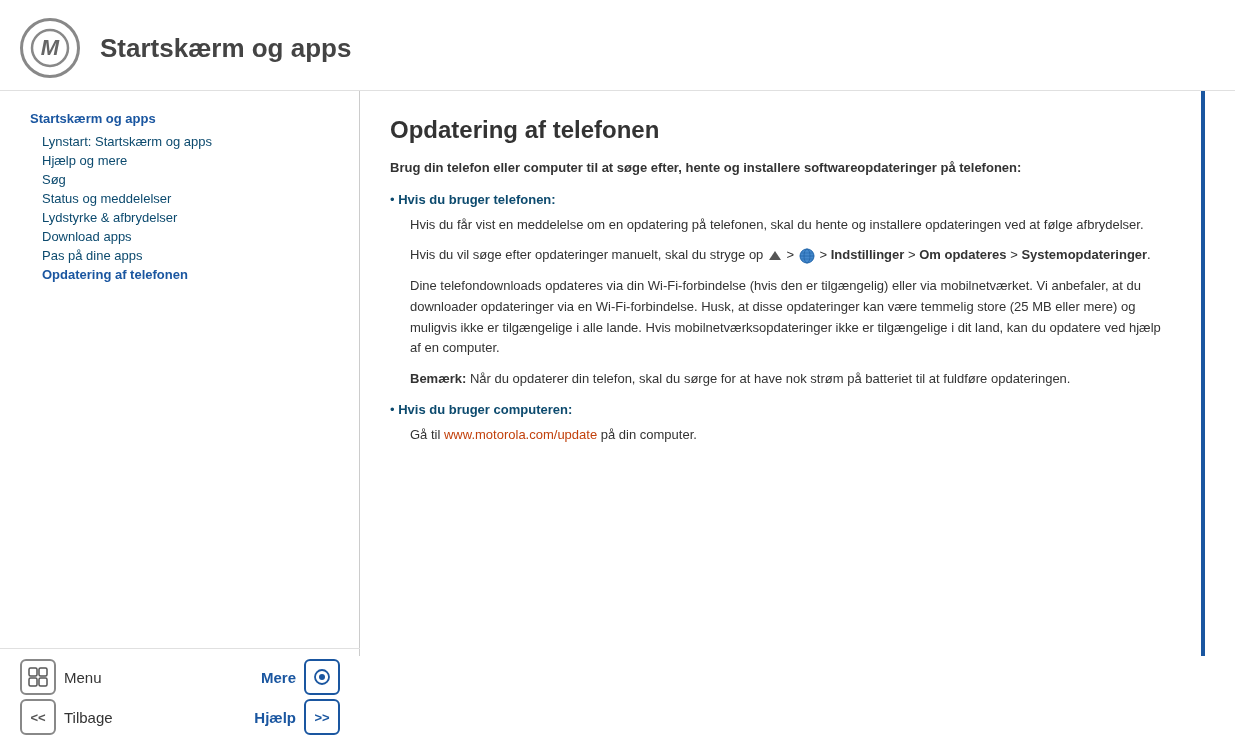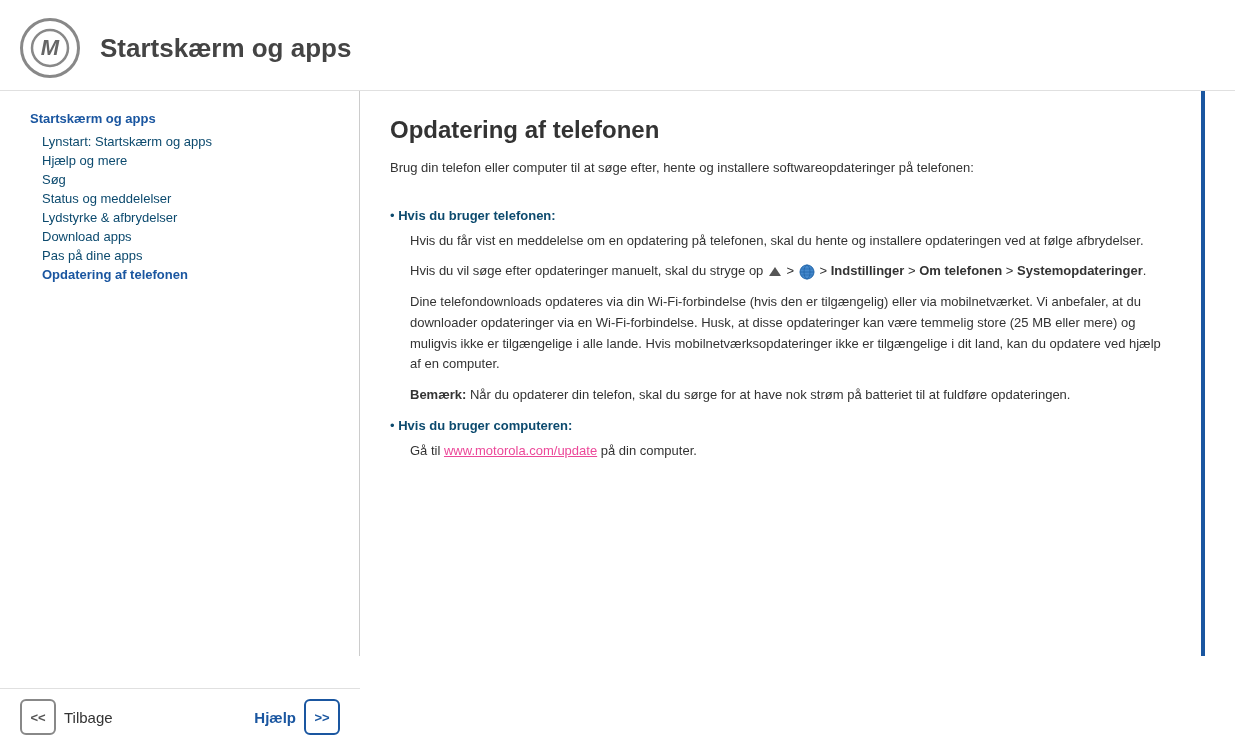--- a/index.html
+++ b/index.html
@@ -84,22 +84,23 @@
     }
     .content-title {
       font-size: 24px;
       font-weight: bold;
       color: #333;
       margin-bottom: 14px;
     }
     .content-intro {
       font-size: 13px;
       color: #333;
-      margin-bottom: 30px;
+      margin-bottom: 14px;
       line-height: 1.5;
+      font-weight: bold;
     }
     .bullet-section {
       margin-bottom: 12px;
     }
     .bullet-header {
       font-size: 13px;
       color: #0c4a6e;
       margin-bottom: 8px;
     }
     .bullet-header::before {
@@ -120,22 +121,21 @@
       font-size: 13px;
     }
     .note-text {
       font-size: 13px;
       line-height: 1.6;
     }
     .note-text strong {
       font-weight: bold;
     }
     .link {
-      color: #ec4899;
-      text-decoration: underline;
+      color: #c2410c;
     }
 
     
     .footer {
       position: absolute;
       bottom: 0;
       left: 0;
       width: 360px;
       padding: 10px 20px 10px 20px;
       border-top: 1px solid #e0e0e0;
@@ -227,21 +227,21 @@
           <span>Hvis du vil søge efter opdateringer manuelt, skal du stryge op </span>
           <span style="display:inline-block;width:0;height:0;border-left:6px solid transparent;border-right:6px solid transparent;border-bottom:9px solid #555;vertical-align:middle;margin:0 2px;"></span>
           <span> &gt; </span>
           <svg width="16" height="16" viewBox="0 0 16 16" style="vertical-align:middle;margin:0 1px;">
             <circle cx="8" cy="8" r="7" fill="#4488cc" stroke="#2266aa" stroke-width="1"></circle>
             <ellipse cx="8" cy="8" rx="3" ry="7" fill="none" stroke="#2266aa" stroke-width="0.8"></ellipse>
             <line x1="1" y1="8" x2="15" y2="8" stroke="#2266aa" stroke-width="0.8"></line>
             <line x1="2" y1="5" x2="14" y2="5" stroke="#2266aa" stroke-width="0.6"></line>
             <line x1="2" y1="11" x2="14" y2="11" stroke="#2266aa" stroke-width="0.6"></line>
           </svg>
-          <span> &gt; </span><strong>Indstillinger</strong><span> &gt; </span><strong>Om telefonen</strong><span> &gt; </span><strong>Systemopdateringer</strong><span>.</span>
+          <span> &gt; </span><strong>Indstillinger</strong><span> &gt; </span><strong>Om opdateres</strong><span> &gt; </span><strong>Systemopdateringer</strong><span>.</span>
         </p>
         <p class="paragraph">Dine telefondownloads opdateres via din Wi-Fi-forbindelse (hvis den er tilgængelig) eller via mobilnetværket. Vi anbefaler, at du downloader opdateringer via en Wi-Fi-forbindelse. Husk, at disse opdateringer kan være temmelig store (25 MB eller mere) og muligvis ikke er tilgængelige i alle lande. Hvis mobilnetværksopdateringer ikke er tilgængelige i dit land, kan du opdatere ved hjælp af en computer.</p>
         <p class="paragraph note-text">
           <strong>Bemærk:</strong><span> Når du opdaterer din telefon, skal du sørge for at have nok strøm på batteriet til at fuldføre opdateringen.</span>
         </p>
       </div>
     </div>
 
     <div class="bullet-section">
       <p class="bullet-header">
@@ -255,20 +255,42 @@
     </div>
   </div>
 
   <div class="right-margin"></div>
 </div>
 
 <div class="footer">
   <div class="footer-row">
     <div class="footer-btn">
       <div class="nav-icon">
+        <svg width="22" height="22" viewBox="0 0 22 22">
+          <rect x="2" y="2" width="8" height="8" rx="1.5" fill="none" stroke="#555" stroke-width="1.5"></rect>
+          <rect x="12" y="2" width="8" height="8" rx="1.5" fill="none" stroke="#555" stroke-width="1.5"></rect>
+          <rect x="2" y="12" width="8" height="8" rx="1.5" fill="none" stroke="#555" stroke-width="1.5"></rect>
+          <rect x="12" y="12" width="8" height="8" rx="1.5" fill="none" stroke="#555" stroke-width="1.5"></rect>
+        </svg>
+      </div>
+      <span class="footer-btn-label">Menu</span>
+    </div>
+    <div class="footer-btn">
+      <span class="footer-btn-label blue">Mere</span>
+      <div class="nav-icon blue-border">
+        <svg width="22" height="22" viewBox="0 0 22 22">
+          <circle cx="11" cy="11" r="7" fill="none" stroke="#1a56a0" stroke-width="1.8"></circle>
+          <circle cx="11" cy="11" r="3" fill="#1a56a0"></circle>
+        </svg>
+      </div>
+    </div>
+  </div>
+  <div class="footer-row">
+    <div class="footer-btn">
+      <div class="nav-icon">
         <span style="font-size:13px;font-weight:bold;color:#555;">&lt;&lt;</span>
       </div>
       <span class="footer-btn-label">Tilbage</span>
     </div>
     <div class="footer-btn">
       <span class="footer-btn-label blue">Hjælp</span>
       <div class="nav-icon blue-border">
         <span style="font-size:13px;font-weight:bold;color:#1a56a0;">&gt;&gt;</span>
       </div>
     </div>

